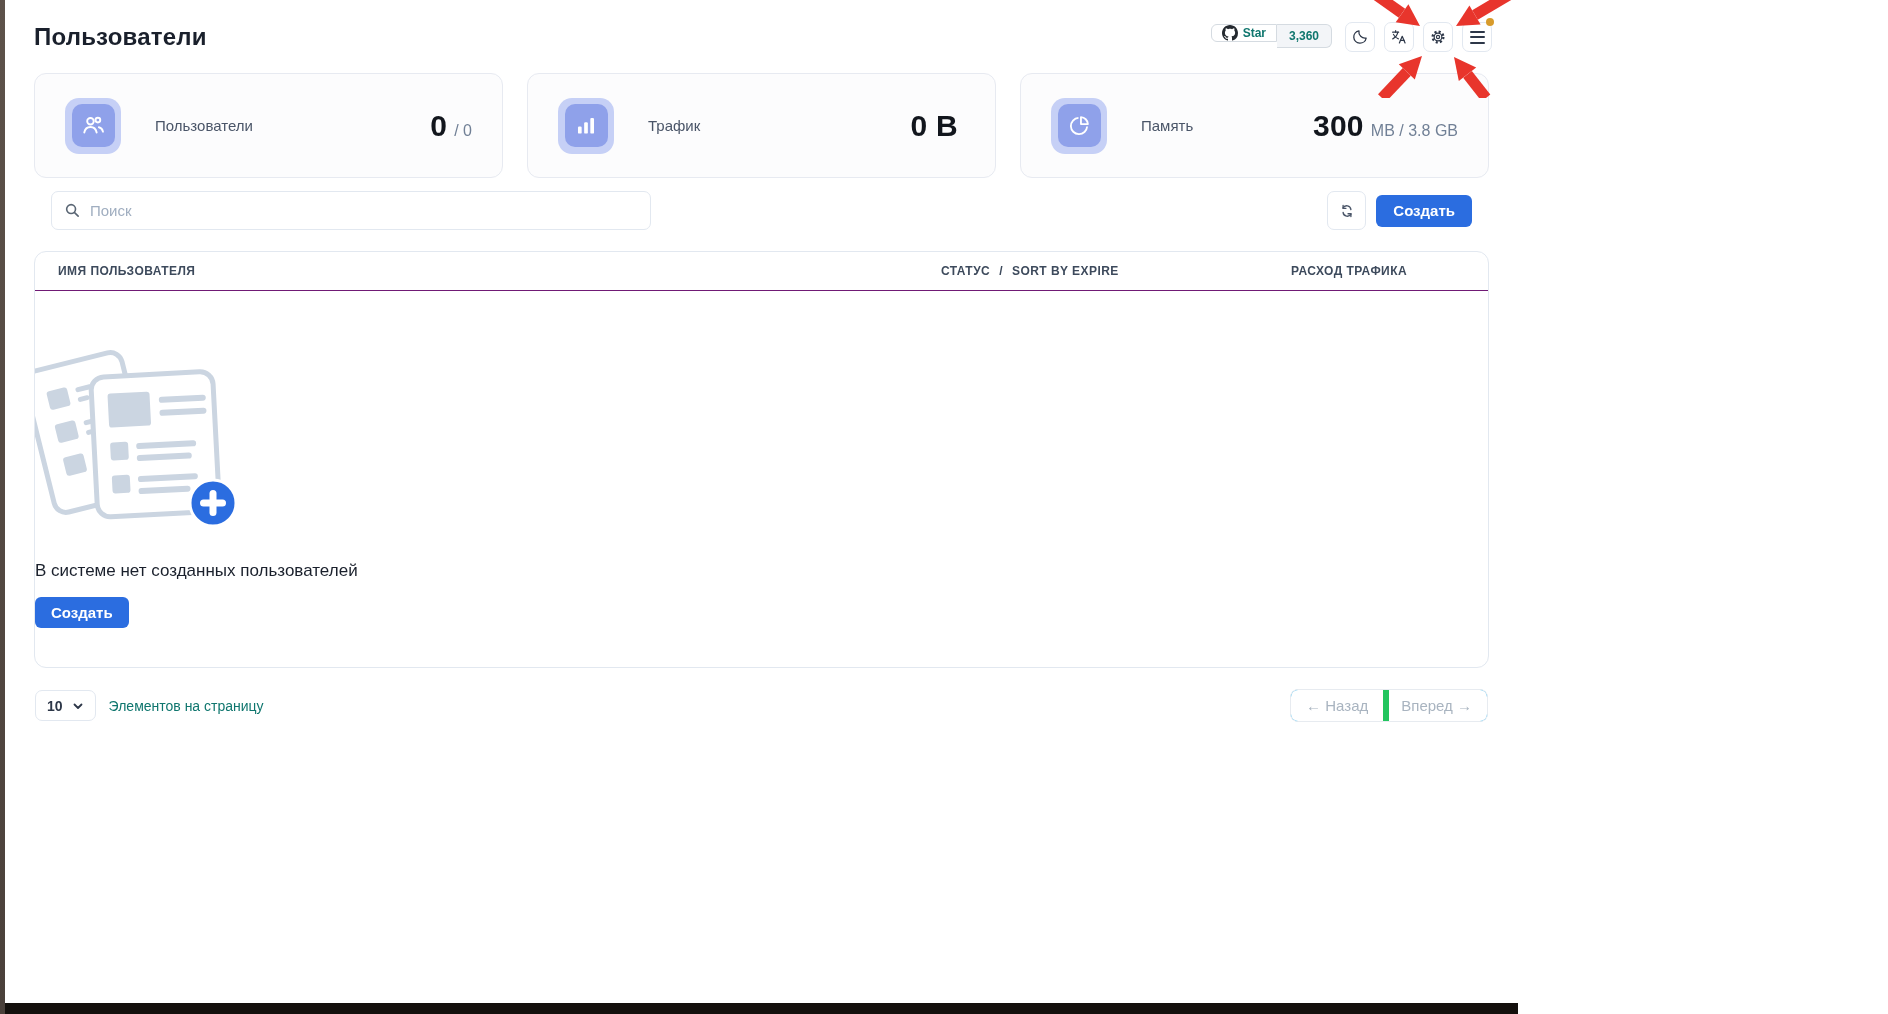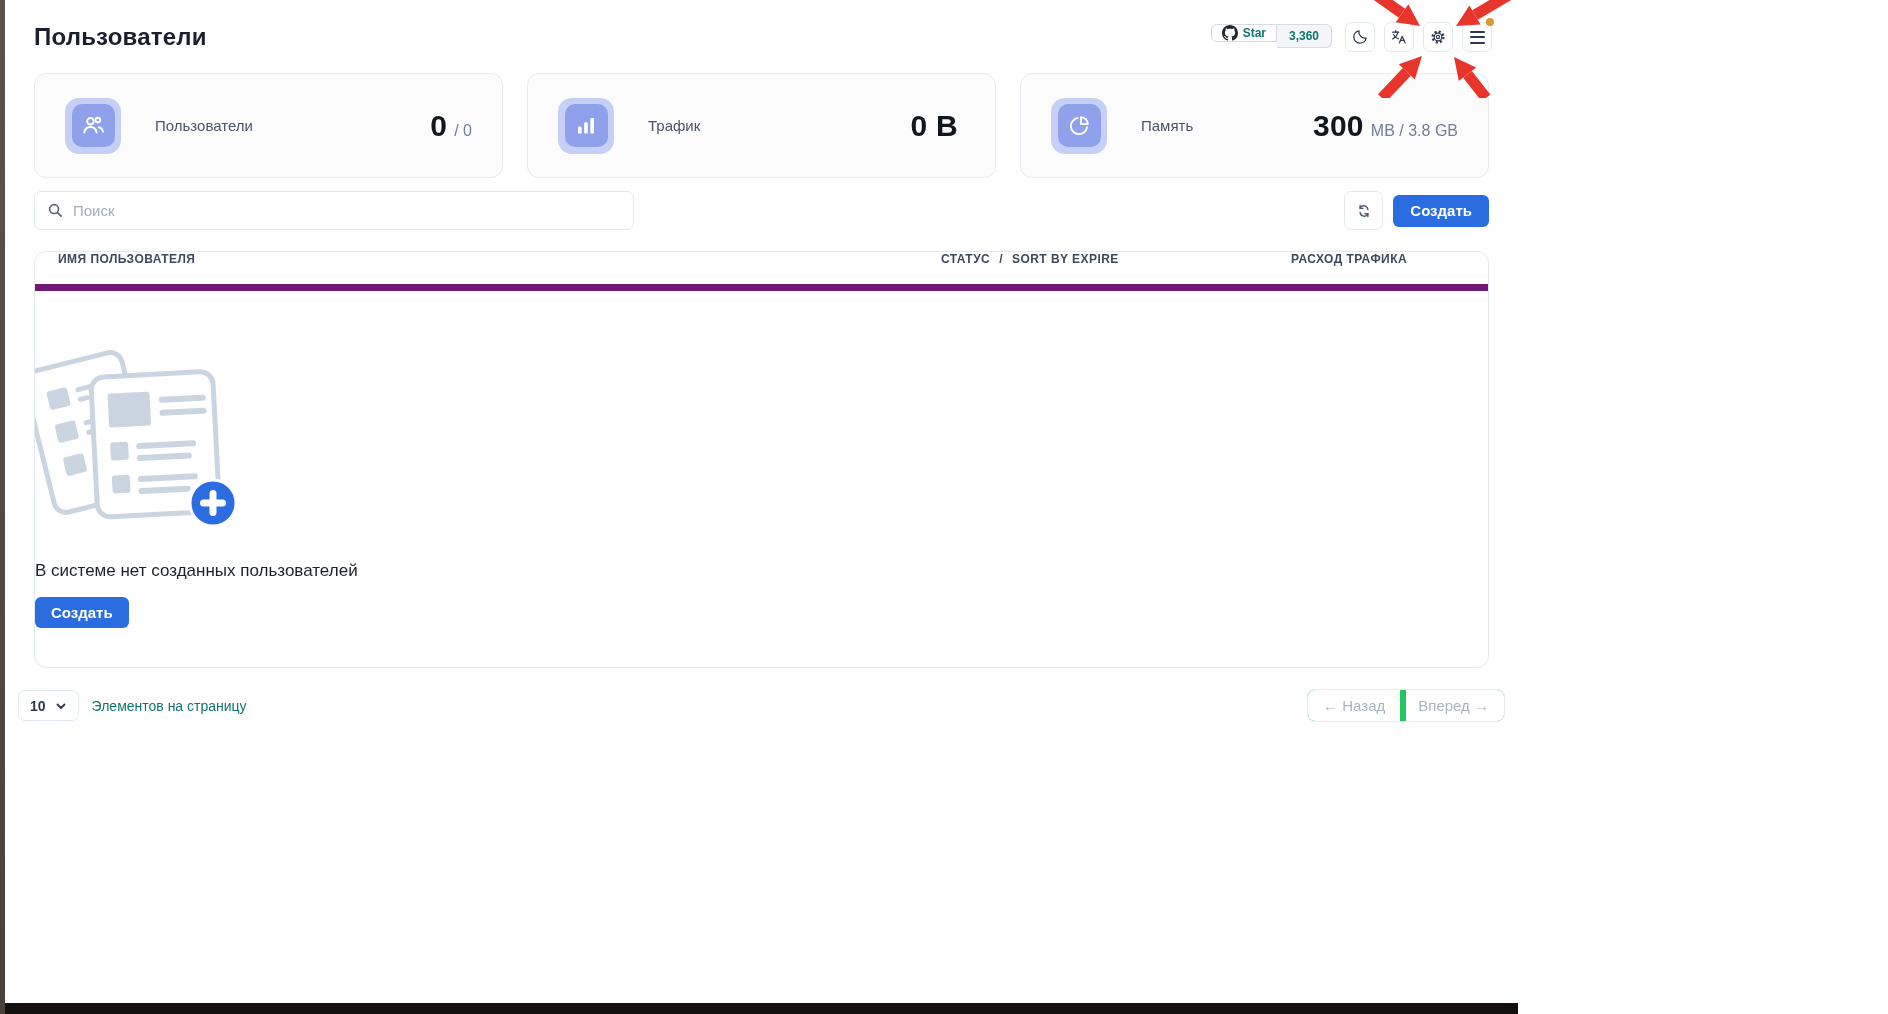--- a/index.html
+++ b/index.html
@@ -42,49 +42,49 @@
   .stat-icon-outer { width: 56px; height: 56px; border-radius: 14px; background: #c6d0f6;
                      display: flex; align-items: center; justify-content: center; flex: none; }
   .stat-icon-inner { width: 43px; height: 43px; border-radius: 10px; background: #8fa1ea;
                      display: flex; align-items: center; justify-content: center; }
   .stat-label { margin-left: 34px; font-size: 15px; font-weight: 500; color: #4a5568; }
   .stat-value { margin-left: auto; display: flex; align-items: baseline; gap: 7px; }
   .stat-big { font-size: 30px; font-weight: 700; color: #12161d; letter-spacing: .3px; }
   .stat-sub { font-size: 16px; color: #718096; }
 
   
-  .toolbar { display: flex; align-items: flex-end; margin: 13px 29px 0; height: 39px; }
+  .toolbar { display: flex; align-items: flex-end; margin: 13px 46px 0; height: 39px; }
   .search-box { display: flex; align-items: center; gap: 9px; width: 600px; height: 39px;
                 border: 1px solid #e2e8f0; border-radius: 7px; padding: 0 12px; background: #fff; }
   .search-box input { border: none; outline: none; flex: 1; font-size: 15px; color: #2d3748;
                       font-family: "Liberation Sans", sans-serif; background: transparent; }
   .search-box input::placeholder { color: #a0aec0; }
   .toolbar-right { margin-left: auto; display: flex; align-items: center; gap: 10px; }
   .refresh-btn { width: 39px; height: 39px; border: 1px solid #e2e8f0; border-radius: 7px;
                  background: #fff; display: flex; align-items: center; justify-content: center;
                  cursor: pointer; }
   .btn-primary { height: 32px; padding: 0 17px; background: #2b6de0; color: #fff; border: none;
                  border-radius: 6px; font-size: 15px; font-weight: 700; cursor: pointer;
                  font-family: "Liberation Sans", sans-serif; }
 
   
   .table-card { margin: 21px 29px 0; height: 417px; border: 1px solid #e2e8f0;
                 border-radius: 12px; background: #fff; overflow: hidden; }
-  .t-head { display: flex; height: 39px; align-items: flex-start; border-bottom: 7px solid #701a75; }
+  .t-head { display: flex; height: 39px; align-items: center; border-bottom: 1px solid #701a75; }
   .t-head .th { font-size: 12px; font-weight: 700; color: #3d4a5c; letter-spacing: .45px;
                 cursor: pointer; }
   .th-user { width: 906px; padding-left: 23px; }
   .th-status { width: 350px; display: flex; gap: 9px; align-items: center; }
   .t-body { height: 377px; display: flex; flex-direction: column; align-items: flex-start;
             padding-top: 54px; }
   .empty-msg { margin-top: 26px; font-size: 17px; font-weight: 500; color: #1a202c; }
   .empty-create { margin-top: 16px; height: 31px; padding: 0 16px; }
 
   
-  .pagination { display: flex; align-items: center; margin: 22px 13px 0; height: 31px; }
+  .pagination { display: flex; align-items: center; margin: 22px 30px 0; height: 31px; }
   .page-size { display: flex; align-items: center; gap: 9px; height: 31px; padding: 0 11px;
                border: 1px solid #e2e8f0; border-radius: 7px; background: #fff; cursor: pointer;
                font-size: 14px; font-weight: 600; color: #2d3748; }
   .page-size-label { margin-left: 13px; font-size: 14px; color: #0f766e; }
   .nav-group { margin-left: auto; display: flex; border: 1px solid #e7ebf0; border-radius: 8px;
                overflow: hidden; background: #0ea5e9; }
   .nav-btn { padding: 7px 15px; font-size: 15px; color: #a9b4c0; background: #fff; border: none;
              cursor: pointer; font-family: "Liberation Sans", sans-serif; }
   .nav-btn + .nav-btn { border-left: 6px solid #22c55e; padding-left: 12px; }
 

